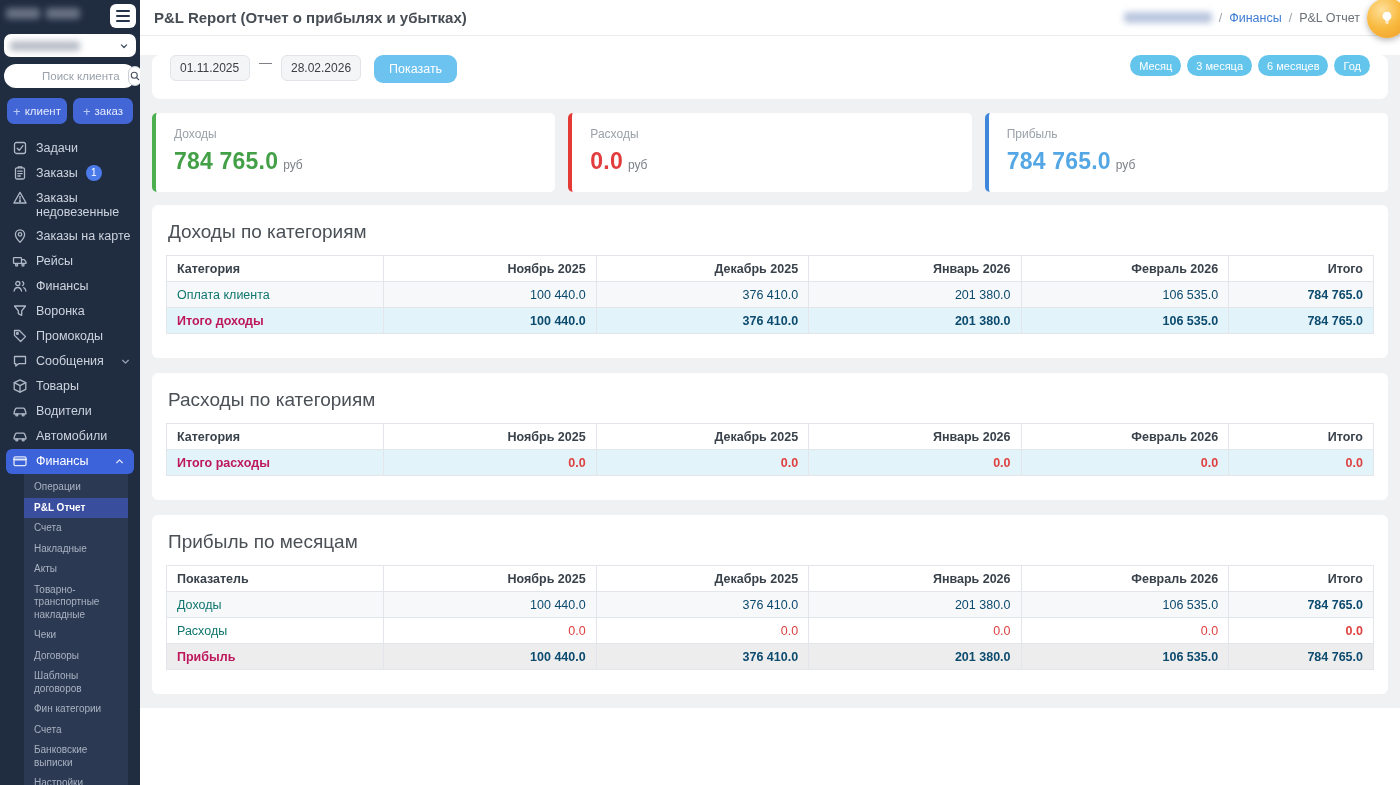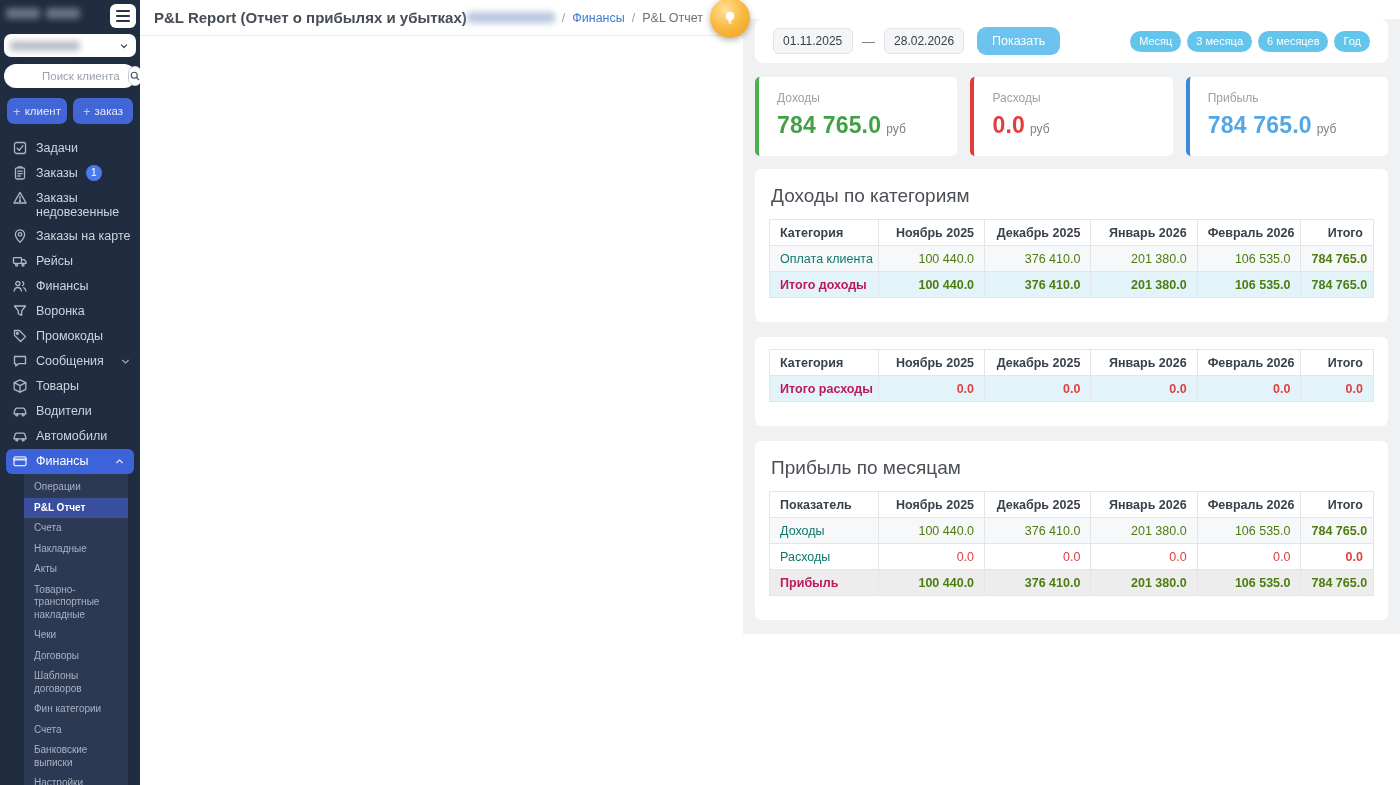--- a/index.html
+++ b/index.html
@@ -33,37 +33,37 @@
   .nav-item .badge { background:#4b7bea; color:#fff; min-width:16px; height:16px; border-radius:8px; font-size:10px; display:flex; align-items:center; justify-content:center; padding:0 4px; margin-top:-1px; }
   .nav-item .chev { margin-left:auto; color:#9aa5b5; width:13px; height:13px; margin-top:1px; }
   .nav-item .chev svg { width:13px; height:13px; }
   .nav-item.active { background:#3d63da; margin:0 6px; padding-left:6px; border-radius:6px; color:#fff; }
   .nav-item.active .ni-icon, .nav-item.active .chev { color:#dfe6f7; }
   .submenu { background:#2b3952; margin-left:24px; width:104px; border-radius:0 0 7px 7px; padding:3px 0 5px; display:flex; flex-direction:column; }
   .submenu-item { font-size:10px; line-height:12.5px; color:#a9b2c2; padding:4px 5px 4px 10px; cursor:pointer; }
   .submenu-item.active { background:#3a4e9e; color:#fff; font-weight:bold; }
 
   
-  .main { flex:1; display:flex; flex-direction:row; background:#fff; position:relative; }
+  .main { flex:1; display:flex; flex-direction:column; background:#fff; position:relative; }
   .topbar { height:36px; background:#fff; border-bottom:1px solid #eaebed; display:flex; align-items:center; padding:0 14px; position:relative; z-index:5; }
   .page-title { font-size:15px; font-weight:700; color:#474d54; }
   .breadcrumb { margin-left:auto; display:flex; align-items:center; gap:7px; font-size:12.5px; padding-right:26px; }
   .crumb-blur { width:88px; height:11px; background:#b9c6de; border-radius:3px; filter:blur(3px); }
   .breadcrumb .sep { color:#9aa1a8; }
   .crumb-link { color:#3e7dd1; text-decoration:none; cursor:pointer; }
   .crumb-cur { color:#6a7077; }
   .bulb { position:absolute; top:-2px; right:-7px; width:40px; height:40px; border-radius:50%;
           background:radial-gradient(circle at 38% 30%, #ffe09a 0%, #f8b93e 50%, #ef9a28 100%);
           box-shadow:0 2px 6px rgba(0,0,0,.3); display:flex; align-items:center; justify-content:center; cursor:pointer; z-index:10; }
   .bulb svg { width:20px; height:20px; }
   .content { flex:1; background:#fff; }
   .content-gray { background:#f0f1f3; padding-bottom:14px; }
 
   .panel { background:#fff; border-radius:8px; margin:0 12px; }
-  .filter-panel { margin-top:19px; height:44px; display:flex; align-items:center; padding:0 18px; gap:9px; }
+  .filter-panel { margin-top:19px; height:44px; display:flex; align-items:flex-start; padding:0 18px; gap:9px; }
   .date-input { width:80px; height:26px; background:#f4f5f7; border:1px solid #e1e4e8; border-radius:6px; font-size:12px; color:#3c4043; padding:0 9px; font-family:inherit; }
   .dash { color:#6d7278; font-size:13px; }
   .show-btn { margin-left:4px; background:#6cc3ef; color:#fff; border:none; border-radius:9px; height:28px; padding:0 15px; font-size:12.5px; font-family:inherit; cursor:pointer; }
   .pills { margin-left:auto; display:flex; gap:6px; }
   .pill { background:#63c5ec; color:#fff; border:none; border-radius:999px; font-size:11px; height:21px; padding:0 9px; display:flex; align-items:center; font-family:inherit; cursor:pointer; }
 
   .cards { display:flex; gap:13px; margin:14px 12px 0; }
   .card { flex:1; background:#fff; border-radius:5px; border-left:4px solid #ccc; padding:14px 18px 15px; height:79px; }
   .card-label { font-size:12px; color:#9aa1a8; margin-bottom:7px; }
   .card-value { font-size:23px; font-weight:700; letter-spacing:.2px; }
@@ -74,21 +74,21 @@
   .tbl-title { font-size:19px; font-weight:400; color:#4a5056; margin:4px 0 12px 2px; }
   table { width:100%; border-collapse:collapse; font-size:12.5px; table-layout:fixed; }
   th, td { border:1px solid #e2e5e9; padding:5px 10px; text-align:right; height:26px; overflow:hidden; white-space:nowrap; }
   th:first-child, td:first-child { text-align:left; }
   th { color:#39424b; font-weight:700; background:#fff; }
   tr.stripe td { background:#f7f8f9; }
   tr.cyan td { background:#e2f3fa; }
   tr.gray td { background:#ededee; }
   td.lab { color:#0f766e; }
   tr.rb td.lab { color:#be185d; font-weight:700; }
-  td.green { color:#4d7c0f; }
+  td.green { color:#0c4a6e; }
   td.red { color:#df4040; }
   td.b { font-weight:700; }
 </style>
 </head>
 <body>
 
 <div class="app">
 
   <aside class="sidebar">
     <div class="sb-top">
@@ -335,20 +335,21 @@
                     <td class="green b">100 440.0</td>
                     <td class="green b">376 410.0</td>
                     <td class="green b">201 380.0</td>
                     <td class="green b">106 535.0</td>
                     <td class="green b">784 765.0</td>
                   </tr>
                 </tbody>
               </table>
             </section>
             <section class="panel table-panel">
+              <h2 class="tbl-title">Расходы по категориям</h2>
               <table>
                 <colgroup>
                   <col style="width: 18%;">
                   <col style="width: 17.6%;">
                   <col style="width: 17.6%;">
                   <col style="width: 17.6%;">
                   <col style="width: 17.2%;">
                   <col style="width: 12%;">
                 </colgroup>
                 <thead>

